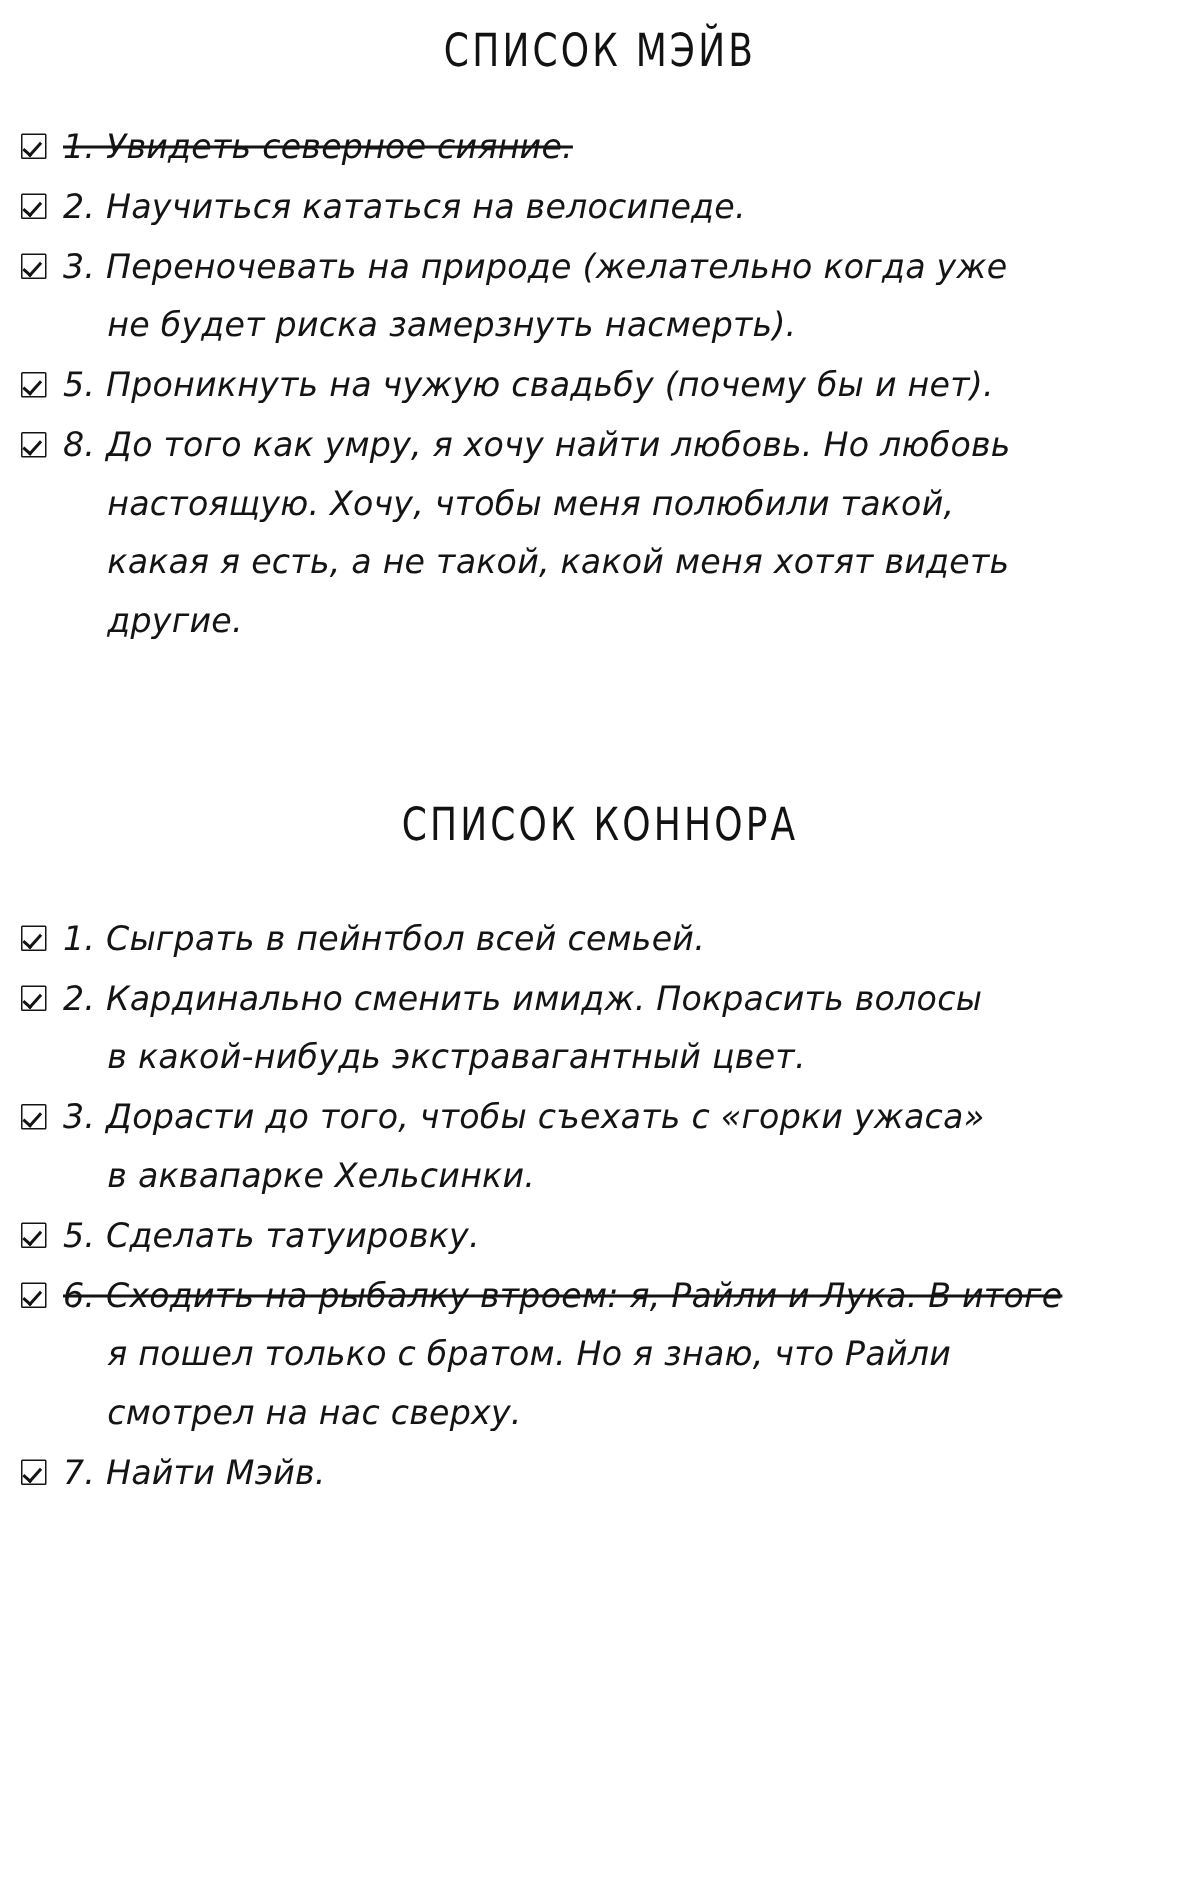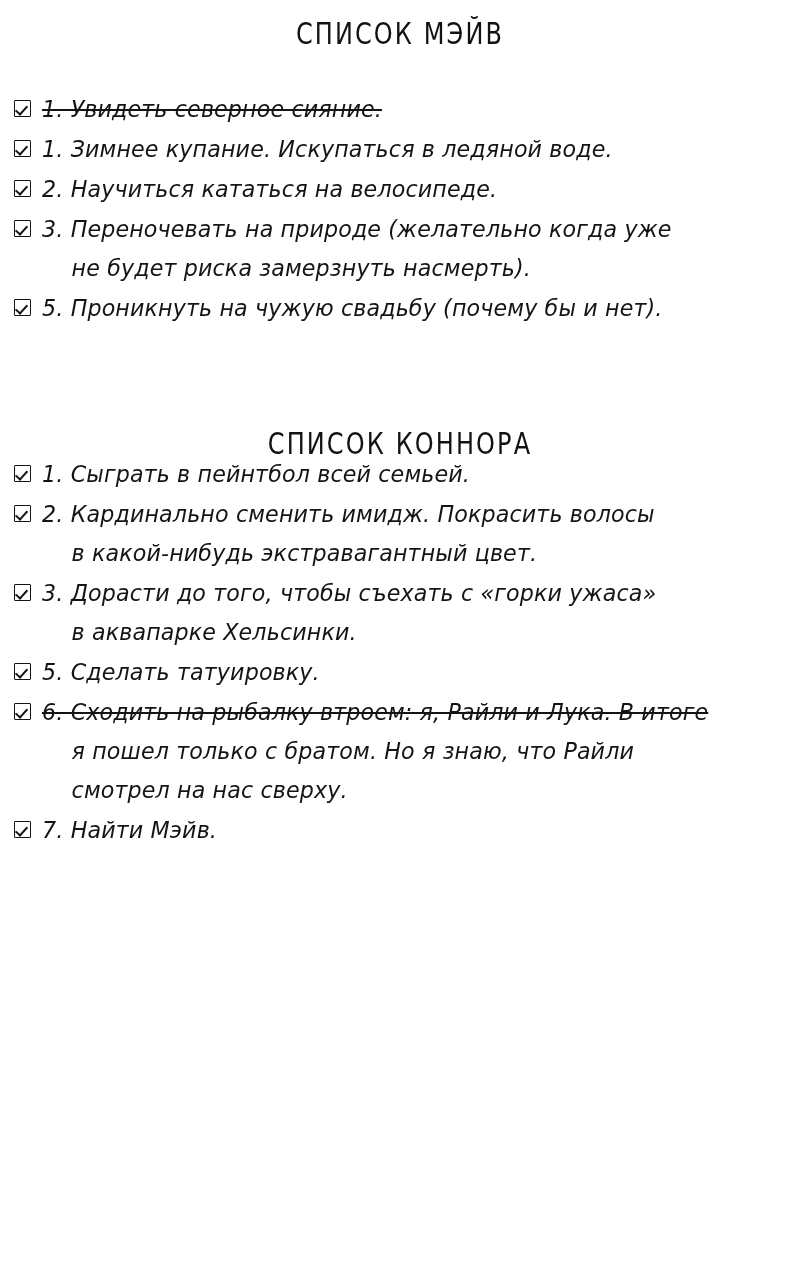--- a/index.html
+++ b/index.html
@@ -107,60 +107,63 @@
     text-decoration-color: #141414;
   }
 
   
   .list-item + .list-item { margin-top: 1px; }
 
   
   #section-maeve { padding-bottom: 0; }
   .section-gap { height: 98px; }
 
-  #maeve-items { margin-top: 45px; }
-  #connor-items { }
+  #maeve-items { margin-top: 34px; }
+  #connor-items { margin-top: 46px; }
 </style>
 </head>
 <body>
 
 <div class="page">
 
   <section id="section-maeve">
     <h1 class="section-title">СПИСОК МЭЙВ</h1>
     <ul class="list" id="maeve-items">
         <li class="list-item">
           <span class="checkbox"></span>
           <span class="item-body">
             <div class="line struck">1. Увидеть северное сияние.</div>
           </span>
         </li>
         <li class="list-item">
           <span class="checkbox"></span>
           <span class="item-body">
-            <div class="line">1. Зимнее купание. Искупаться в ледяной воде.</div>
-          </span>
-        </li>
-        <li class="list-item">
-          <span class="checkbox"></span>
-          <span class="item-body">
             <div class="line">2. Научиться кататься на велосипеде.</div>
           </span>
         </li>
         <li class="list-item">
           <span class="checkbox"></span>
           <span class="item-body">
             <div class="line">3. Переночевать на природе (желательно когда уже</div>
             <div class="line cont">не будет риска замерзнуть насмерть).</div>
           </span>
         </li>
         <li class="list-item">
           <span class="checkbox"></span>
           <span class="item-body">
             <div class="line">5. Проникнуть на чужую свадьбу (почему бы и нет).</div>
+          </span>
+        </li>
+        <li class="list-item">
+          <span class="checkbox"></span>
+          <span class="item-body">
+            <div class="line">8. До того как умру, я хочу найти любовь. Но любовь</div>
+            <div class="line cont">настоящую. Хочу, чтобы меня полюбили такой,</div>
+            <div class="line cont">какая я есть, а не такой, какой меня хотят видеть</div>
+            <div class="line cont">другие.</div>
           </span>
         </li>
       </ul>
   </section>
 
   <div class="section-gap"></div>
 
   <section id="section-connor">
     <h1 class="section-title">СПИСОК КОННОРА</h1>
     <ul class="list" id="connor-items">

